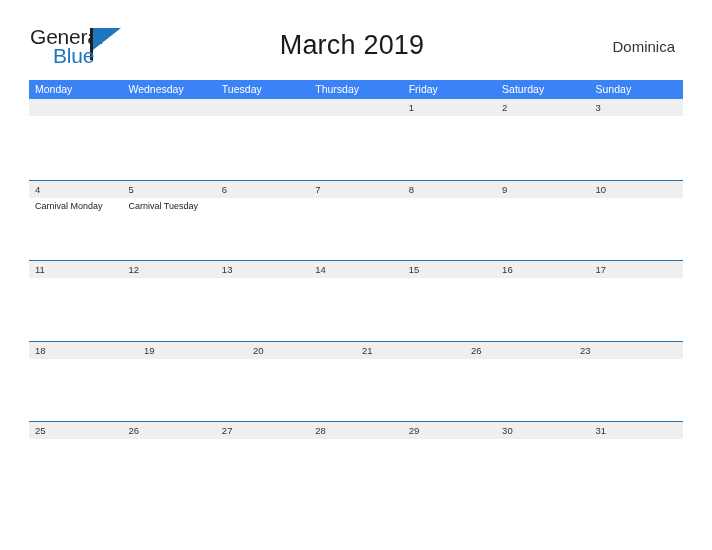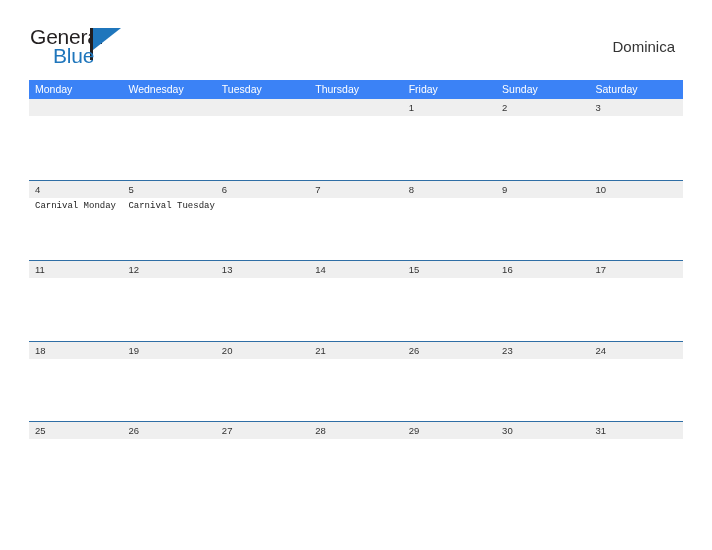--- a/index.html
+++ b/index.html
@@ -137,21 +137,20 @@
     font-size: 9.5px;
     line-height: 17px;
     color: #333333;
     padding-left: 6px;
     box-sizing: border-box;
   }
 
   .event-band {
     display: flex;
     height: 62px;
-    font-family: Liberation Mono, monospace;
   }
   .day-cell-events {
     flex: 1 1 0;
     padding-left: 6px;
     padding-top: 2px;
     box-sizing: border-box;
   }
   .event {
     font-size: 9px;
     line-height: 12px;
@@ -167,35 +166,36 @@
 
   <div class="header">
 
     <div class="logo">
       <span class="logo-general">General</span>
       <span class="logo-bar"></span>
       <span class="logo-flag"></span>
       <span class="logo-blue">Blue</span>
     </div>
 
+    <div class="title">March 2019</div>
 
     <div class="region">Dominica</div>
 
   </div>
 
   <div class="calendar">
 
     <div class="weekday-row">
       <div class="weekday">Monday</div>
       <div class="weekday">Wednesday</div>
       <div class="weekday">Tuesday</div>
       <div class="weekday">Thursday</div>
       <div class="weekday">Friday</div>
+      <div class="weekday">Saturday</div>
       <div class="weekday">Sunday</div>
-      <div class="weekday">Saturday</div>
     </div>
 
     <div id="weeks-container">
         <div class="week-row">
           <div class="day-band">
             <div class="day-cell-num"></div>
             <div class="day-cell-num"></div>
             <div class="day-cell-num"></div>
             <div class="day-cell-num"></div>
             <div class="day-cell-num">1</div>
@@ -257,21 +257,20 @@
           </div>
         </div>
         <div class="week-row">
           <div class="day-band">
             <div class="day-cell-num">18</div>
             <div class="day-cell-num">19</div>
             <div class="day-cell-num">20</div>
             <div class="day-cell-num">21</div>
             <div class="day-cell-num">26</div>
             <div class="day-cell-num">23</div>
-            <div class="day-cell-num">24</div>
           </div>
           <div class="event-band">
             <div class="day-cell-events"></div>
             <div class="day-cell-events"></div>
             <div class="day-cell-events"></div>
             <div class="day-cell-events"></div>
             <div class="day-cell-events"></div>
             <div class="day-cell-events"></div>
             <div class="day-cell-events"></div>
           </div>

